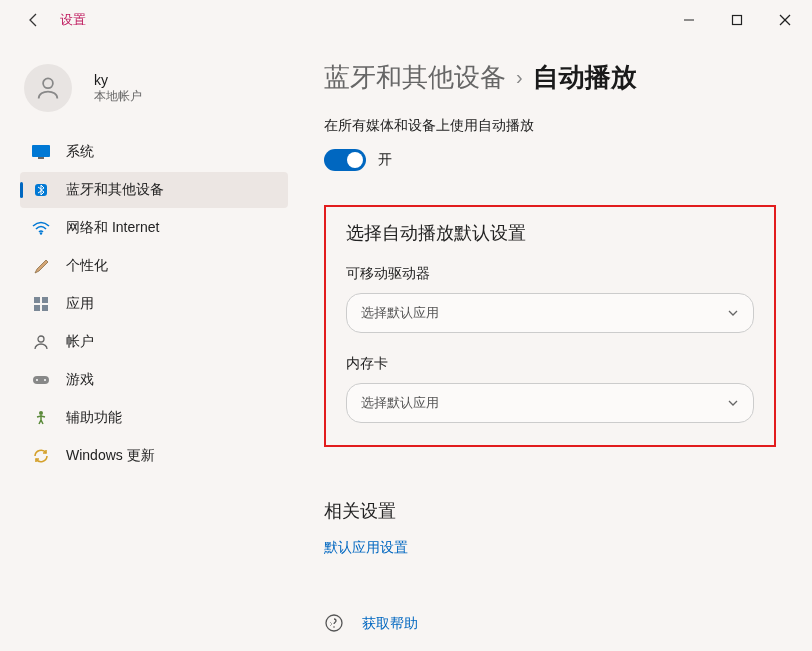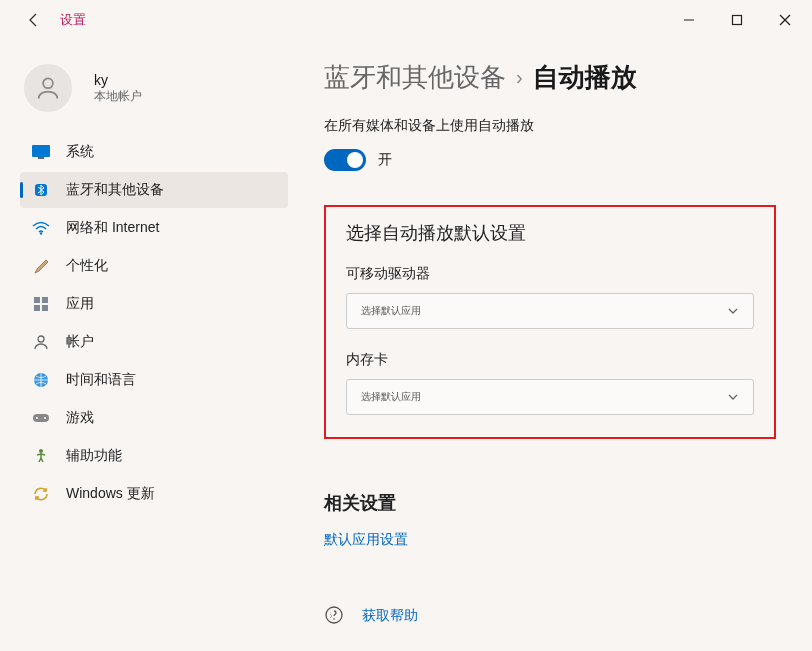--- a/index.html
+++ b/index.html
@@ -40,25 +40,25 @@
     
     .setting-label { font-size: 14px; color: #222; margin-bottom: 14px; }
     .toggle-row { display: flex; align-items: center; gap: 12px; margin-bottom: 34px; }
     .toggle { width: 42px; height: 22px; border-radius: 11px; background: #0067c0; position: relative; cursor: pointer; }
     .toggle::after { content: ""; position: absolute; right: 3px; top: 3px; width: 16px; height: 16px; border-radius: 50%; background: #fff; }
     .toggle-text { font-size: 14px; color: #222; }
     
     .highlight-box { border: 2.5px solid #e21c1c; padding: 14px 20px 22px 20px; margin-bottom: 52px; }
     .section-heading { font-size: 18px; color: #222; margin-bottom: 20px; font-weight: 400; }
     .field-label { font-size: 14px; color: #222; margin-bottom: 10px; }
-    .dropdown { display: flex; align-items: center; justify-content: space-between; padding: 10px 14px; border: 1px solid #ccc; background: #fcfaf9; cursor: pointer; font-size: 10px; color: #555; margin-bottom: 22px; border-radius: 3px; }
+    .dropdown { display: flex; align-items: center; justify-content: space-between; padding: 10px 14px; border: 1px solid #ccc; background: #fcfaf9; cursor: pointer; font-size: 13px; color: #555; margin-bottom: 22px; border-radius: 15px; }
     .dropdown:last-child { margin-bottom: 0; }
     .chevron { width: 12px; height: 12px; }
     
-    .related-heading { font-size: 18px; color: #222; margin-bottom: 16px; font-weight: 700; }
+    .related-heading { font-size: 18px; color: #222; margin-bottom: 16px; font-weight: 400; }
     .link { color: #0067c0; font-size: 14px; cursor: pointer; display: block; margin-bottom: 56px; }
     .help-row { display: flex; align-items: flex-end; gap: 18px; }
     .help-icon { width: 20px; height: 20px; color: #555; }
     .help-link { color: #0067c0; font-size: 14px; cursor: pointer; }
   </style>
 </head>
 <body>
 
 <div class="titlebar">
   <div class="titlebar-left">
@@ -156,29 +156,20 @@
         <span class="nav-icon">
             <svg width="16" height="16" viewBox="0 0 16 16">
               <circle cx="8" cy="5" r="3" fill="none" stroke="#666" stroke-width="1.3"></circle>
               <path d="M2 15c0-3 3-5 6-5s6 2 6 5" fill="none" stroke="#666" stroke-width="1.3"></path>
             </svg>
           </span>
         <span>帐户</span>
       </div>
       <div class="nav-item">
         <span class="nav-icon">
-            <svg width="16" height="16" viewBox="0 0 16 16">
-              <circle cx="8" cy="8" r="7" fill="#3a96dd"></circle>
-              <path d="M8 1v14M1 8h14M3 4c3 2 7 2 10 0M3 12c3-2 7-2 10 0" stroke="#fff" stroke-width="0.8" fill="none"></path>
-            </svg>
-          </span>
-        <span>时间和语言</span>
-      </div>
-      <div class="nav-item">
-        <span class="nav-icon">
             <svg width="18" height="12" viewBox="0 0 18 12">
               <rect x="1" y="2" width="16" height="8" rx="4" fill="#888"></rect>
               <circle cx="5" cy="6" r="1" fill="#fff"></circle>
               <circle cx="13" cy="6" r="1" fill="#fff"></circle>
             </svg>
           </span>
         <span>游戏</span>
       </div>
       <div class="nav-item">
         <span class="nav-icon">

